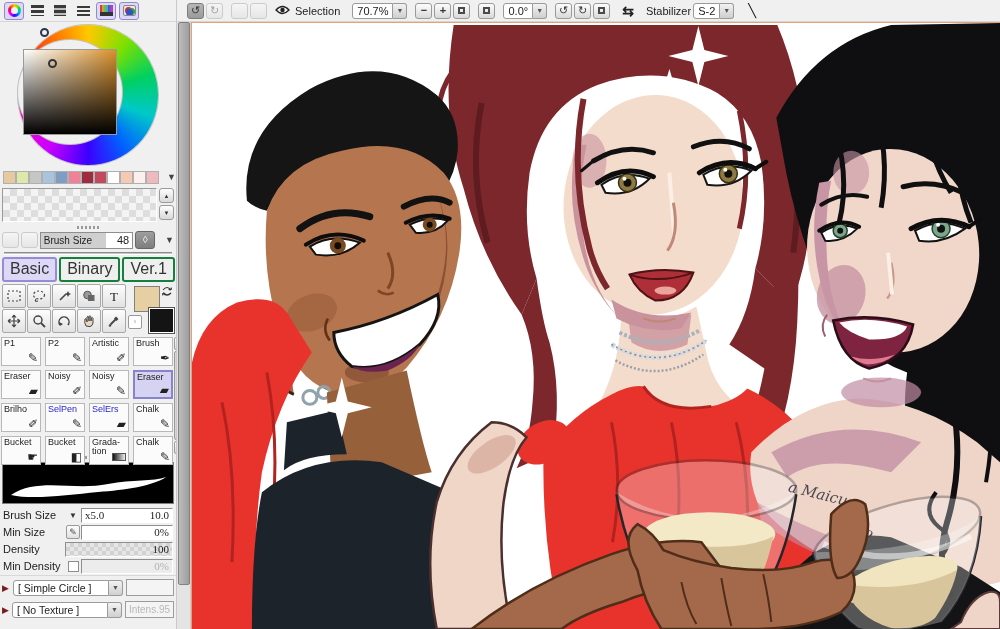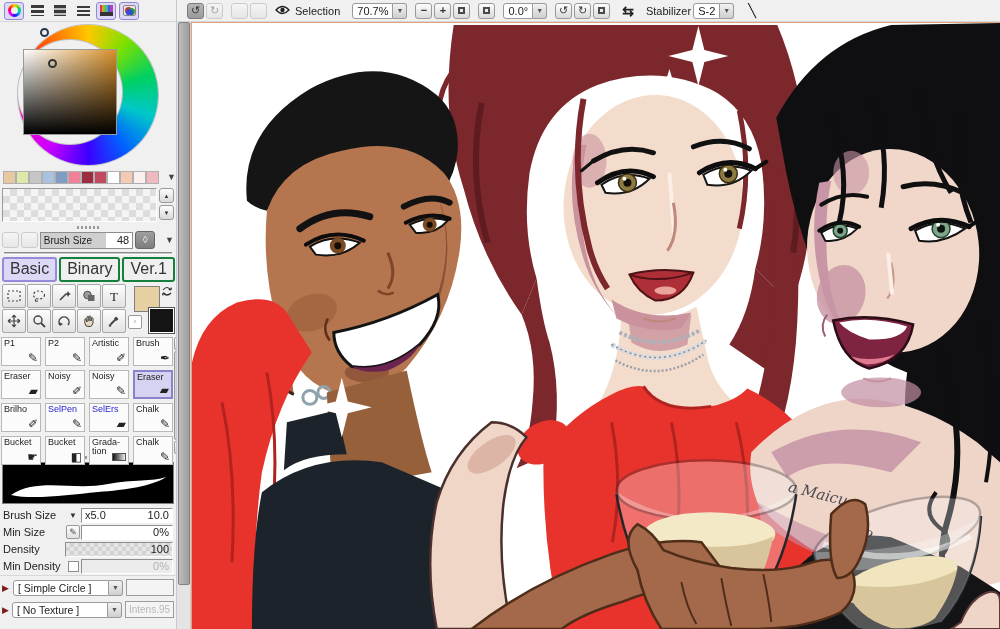--- a/index.html
+++ b/index.html
@@ -116,21 +116,21 @@
   .edge.e2 i { clip-path:polygon(50% 0,100% 100%,0 100%); }
   .edge.e3 i { clip-path:polygon(36% 0,64% 0,100% 100%,0 100%); }
   .edge.e4 i { clip-path:polygon(20% 0,80% 0,100% 100%,0 100%); }
   .edge.sel { border-color:#7a74cc; background:#dcd8f6; }
 
   
   .param-sec { flex:0 0 68px; padding:1px 3px; display:flex; flex-direction:column; gap:1px; }
   .prow { display:flex; align-items:center; height:16px; }
   .prow .plabel { width:62px; font-size:11px; }
   .pwidget { width:16px; display:flex; align-items:center; justify-content:center; font-size:8px; color:#333; }
-  .pinput { flex:1; height:15px; border:1px solid #8e8e8e; border-right-color:#fff; border-bottom-color:#fff; background:#fff; display:flex; align-items:center; justify-content:space-between; padding:0 3px; font-size:11px; }
+  .pinput { flex:1; height:15px; border:1px solid #8e8e8e; border-right-color:#fff; border-bottom-color:#fff; background:#fff; display:flex; align-items:center; justify-content:space-between; padding:0 3px; font-size:11px;font-family:Liberation Serif, serif; }
   .pinput.right { justify-content:flex-end; }
   .pinput.checker { background-image:linear-gradient(45deg,#d2d2d2 25%,transparent 25%,transparent 75%,#d2d2d2 75%),linear-gradient(45deg,#d2d2d2 25%,transparent 25%,transparent 75%,#d2d2d2 75%); background-size:8px 8px; background-position:0 0,4px 4px; background-color:#e6e6e6; }
   .pinput.dis { background:#ececec; color:#b2b2b2; }
   .minisz-btn { width:14px; height:14px; border:1px solid #999; background:linear-gradient(#fdfdfd,#e0e0e0); border-radius:2px; font-size:9px; line-height:12px; text-align:center; color:#444; }
   .checkbox { width:11px; height:11px; border:1px solid #8e8e8e; background:#fff; }
 
   
   .adv-sec { flex:1; border-top:1px solid #d8d8d8; padding:2px 2px; display:flex; flex-direction:column; gap:3px; }
   .arow { display:flex; align-items:center; gap:3px; height:19px; }
   .tri { color:#7a1a1a; font-size:9px; width:8px; }

